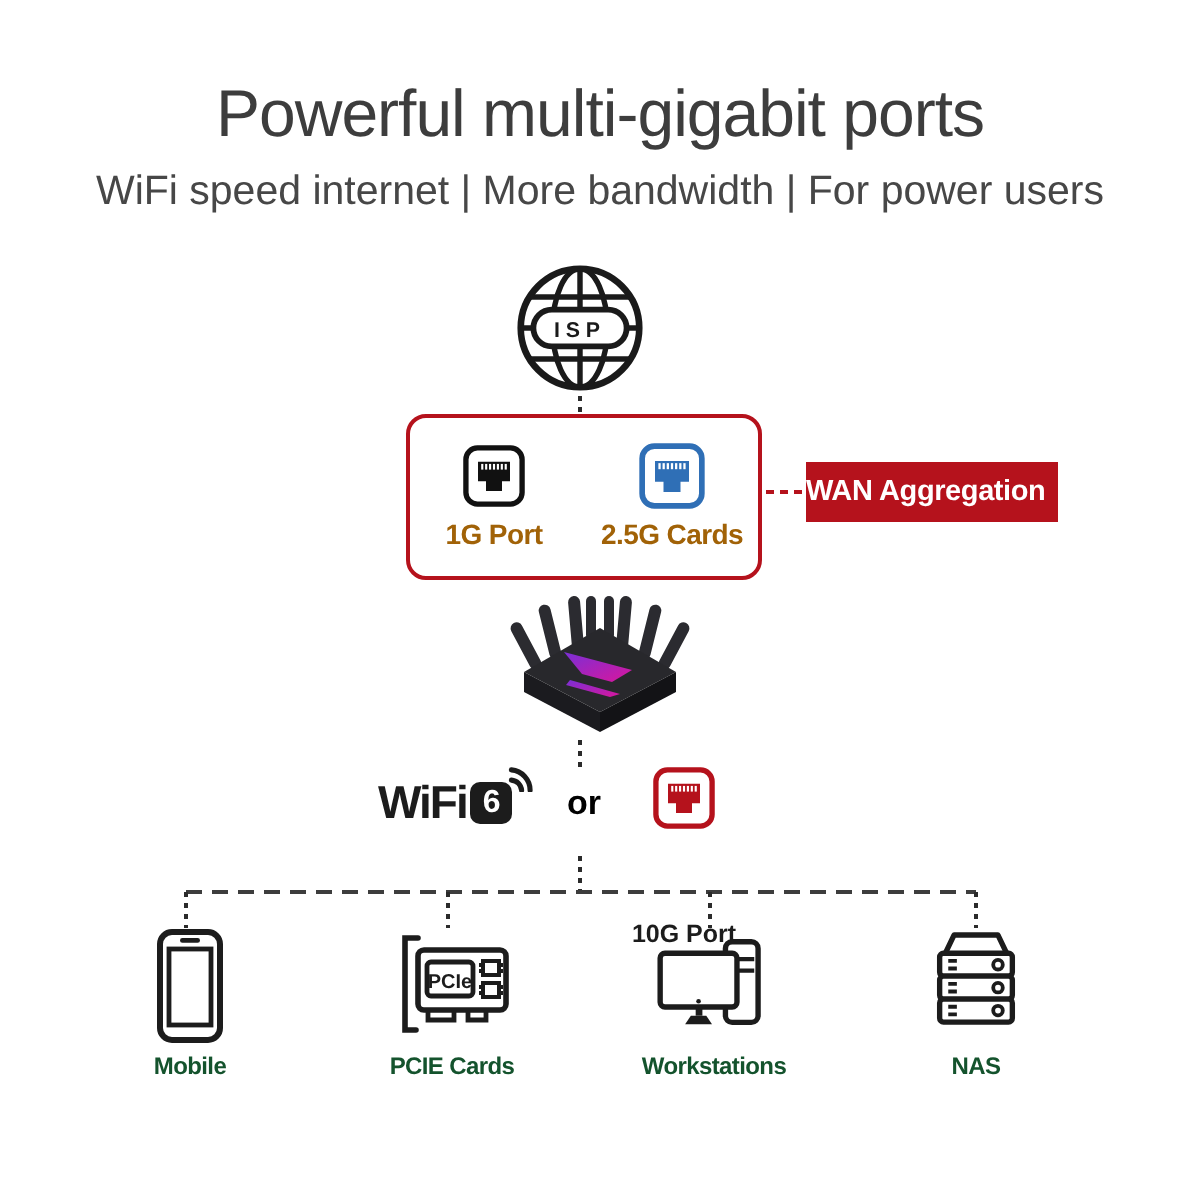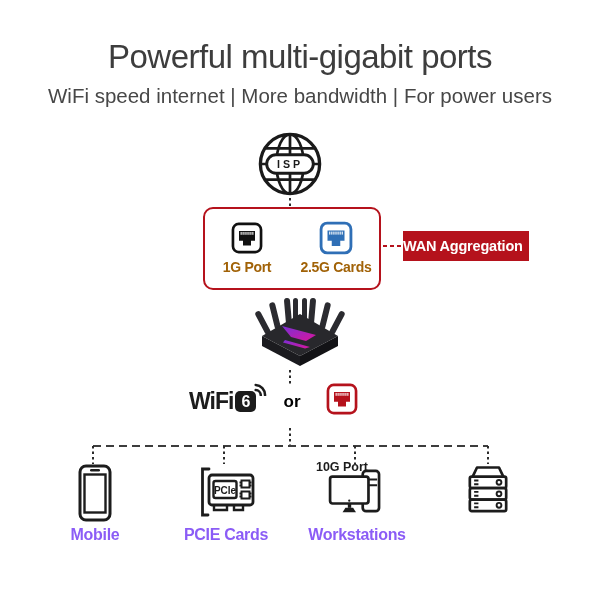--- a/index.html
+++ b/index.html
@@ -21,21 +21,21 @@
     font-size:14.5px;font-weight:700;line-height:30px;text-align:left;letter-spacing:-0.2px;}
   
   #wifi-logo{left:189px;top:385px;height:32px;display:flex;align-items:center;}
   #wifi-word{font-size:23px;font-weight:700;color:#1c1c1c;letter-spacing:-1px;}
   #wifi6-box{position:relative;width:21px;height:21px;background:#1c1c1c;border-radius:5px;margin-left:2px;
     color:#fff;font-size:16px;font-weight:700;line-height:21px;text-align:center;}
   #wifi-waves{position:absolute;right:-15px;top:-12px;}
   #or-label{left:272px;top:392px;width:40px;font-size:17px;font-weight:700;color:#000000;}
   #tg-port-label{left:306px;top:417px;width:72px;font-size:12.5px;font-weight:700;color:#1c1c1c;margin-top:43px;}
   
-  .dev-label{top:526px;width:120px;font-size:16px;font-weight:700;color:#8b5cf6;letter-spacing:-0.3px;}
+  .dev-label{top:526px;width:120px;font-size:12px;font-weight:700;color:#14532d;letter-spacing:-0.3px;}
   #lbl-mobile{left:35px;}
   #lbl-pcie{left:166px;}
   #lbl-ws{left:297px;}
   #lbl-nas{left:428px;}
 </style>
 </head>
 <body>
 
 <div id="canvas">
 
@@ -202,14 +202,15 @@
       <path d="M8.5 30 h4.5 M8.5 34 h4.5"></path>
         <circle cx="34.5" cy="32" r="2.5"></circle>
       <path d="M8.5 42 h4.5 M8.5 46 h4.5"></path>
         <circle cx="34.5" cy="44" r="2.5"></circle>
     </g>
   </svg>
 
   <div class="abs ctr dev-label" id="lbl-mobile">Mobile</div>
   <div class="abs ctr dev-label" id="lbl-ws">Workstations</div>
   <div class="abs ctr dev-label" id="lbl-pcie">PCIE Cards</div>
+  <div class="abs ctr dev-label" id="lbl-nas">NAS</div>
 
 </div>
 
 </body></html>

